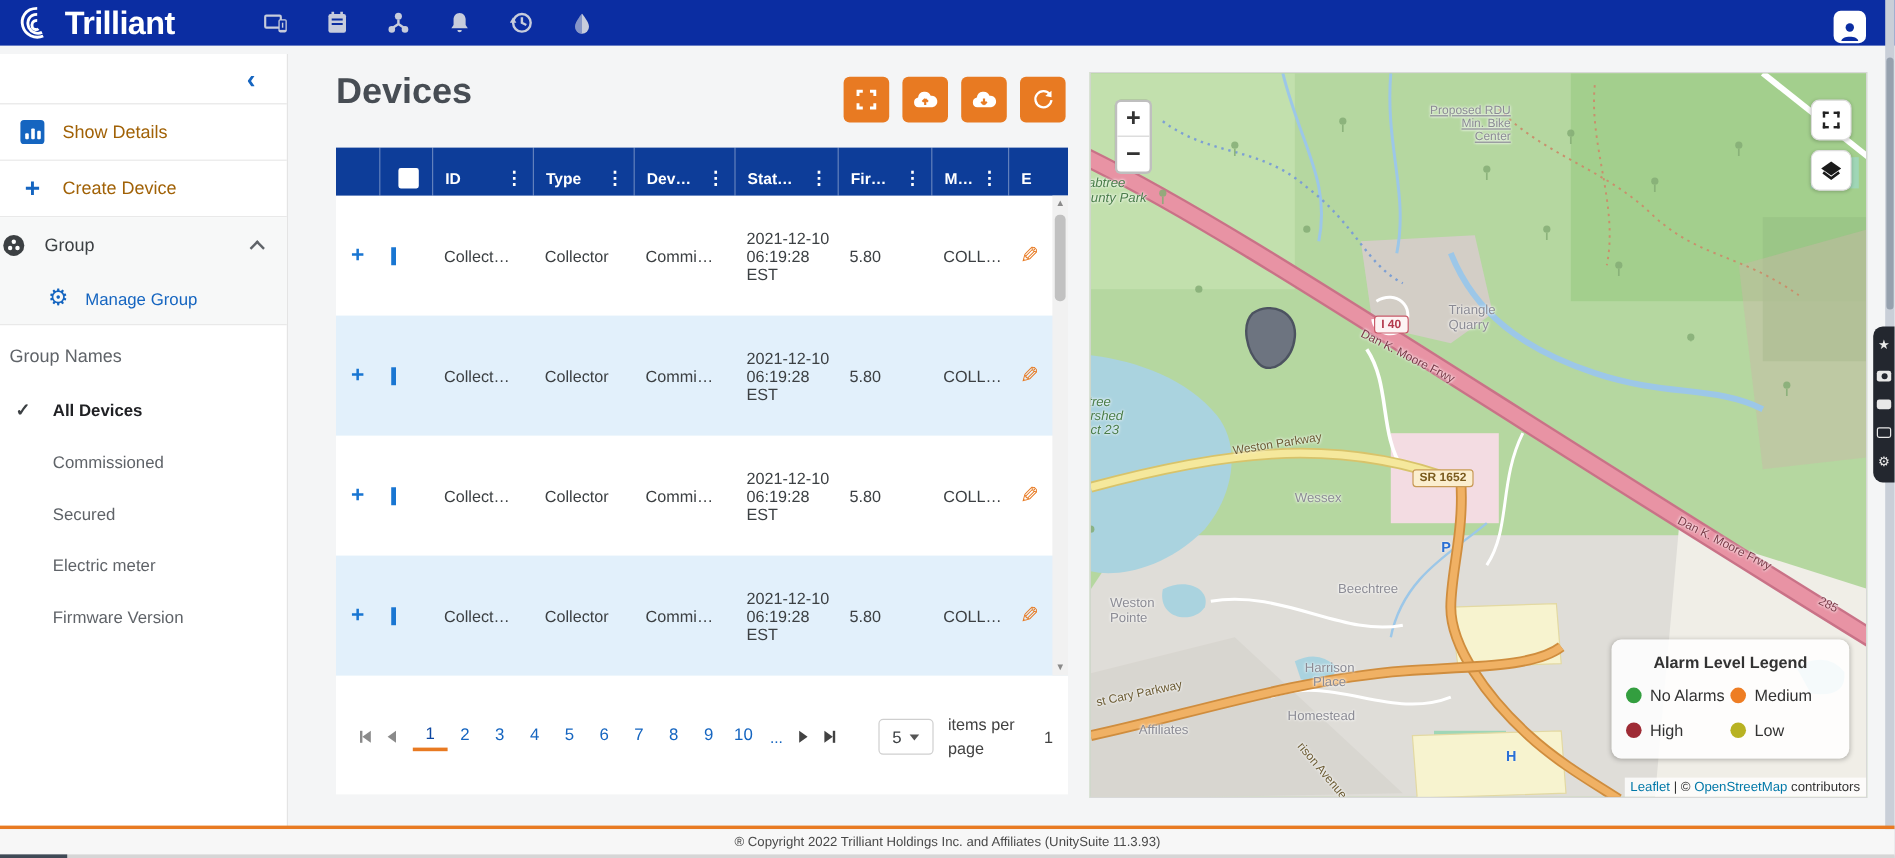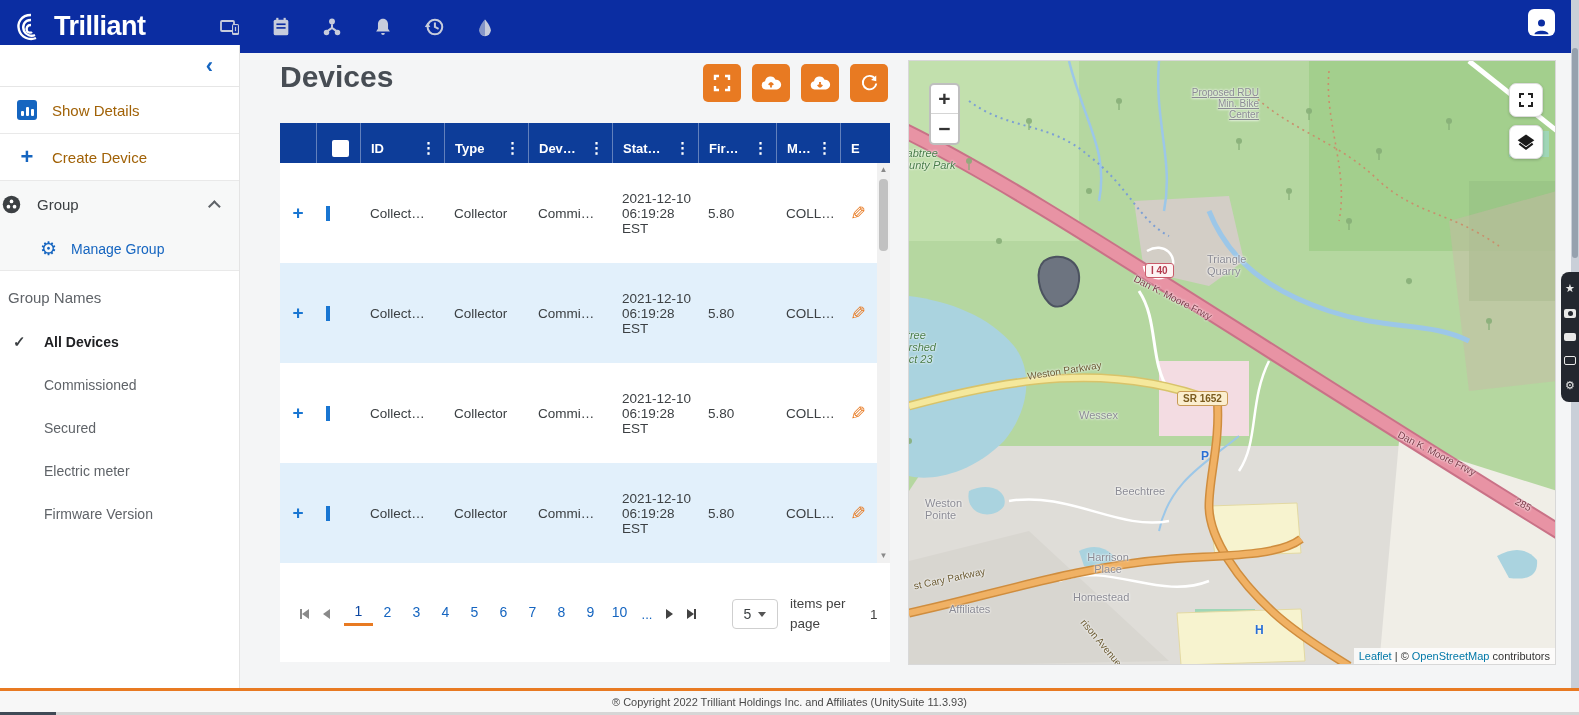--- a/index.html
+++ b/index.html
@@ -1,20 +1,20 @@
 <!DOCTYPE html>
 <html><head>
 <meta charset="utf-8">
 <style>
   * { margin:0; padding:0; box-sizing:border-box; }
   body { font-family:"Liberation Sans", sans-serif; background:#e8e9ec; }
   #page { position:relative; width:1579px; height:715px; overflow:hidden; background:#f4f5f6; }
 
   
-  .nav { position:absolute; left:0; top:0; width:1579px; height:53px; background:#0b2da2; display:flex; align-items:center; }
+  .nav { position:absolute; left:0; top:0; width:1579px; height:38px; background:#0b2da2; display:flex; align-items:center; }
   .brand { display:flex; align-items:center; gap:6px; padding-left:14px; width:200px; }
   .brand-mark { width:34px; height:34px; }
   .brand-name { color:#fff; font-size:27px; font-weight:bold; letter-spacing:-0.5px; }
   .nav-icons { display:flex; align-items:center; gap:27px; margin-left:18px; }
   .nav-ic { width:24px; height:24px; display:flex; align-items:center; justify-content:center; cursor:pointer; }
   .nav-ic svg { stroke:#c7ccdc; fill:none; stroke-width:1.8; }
   .nav-ic .fill { fill:#c7ccdc; stroke:none; }
   .account { position:absolute; right:24px; top:9px; width:27px; height:27px; background:#fff; border-radius:6px; display:flex; align-items:flex-end; justify-content:center; overflow:hidden; cursor:pointer; }
 
   
@@ -524,20 +524,41 @@
           <i></i>
         </span>
     </div>
     <div class="mapbtn mb-layers">
       <svg width="20" height="20" viewBox="0 0 24 24">
           <polygon points="12,3 22,10 12,17 2,10" fill="#1b1b1b"></polygon>
           <polyline points="4,14 12,20 20,14" fill="none" stroke="#1b1b1b" stroke-width="2.6"></polyline>
         </svg>
     </div>
 
+    <div class="legend">
+      <div class="legend-title">Alarm Level Legend</div>
+      <div class="legend-grid">
+        <div class="litem">
+          <span class="ldot" style="background: rgb(51, 158, 63);"></span>
+          <span>No Alarms</span>
+        </div>
+        <div class="litem">
+          <span class="ldot" style="background: rgb(238, 125, 35);"></span>
+          <span>Medium</span>
+        </div>
+        <div class="litem">
+          <span class="ldot" style="background: rgb(158, 43, 53);"></span>
+          <span>High</span>
+        </div>
+        <div class="litem">
+          <span class="ldot" style="background: rgb(184, 178, 34);"></span>
+          <span>Low</span>
+        </div>
+      </div>
+    </div>
 
     <div class="attrib"><a>Leaflet</a><span> | © </span><a>OpenStreetMap</a><span> contributors</span></div>
   </div>
 
   <div class="edge-scroll">
       <span class="thumb"></span>
     </div>
   <div class="ext">
     <span class="xi">★</span>
     <span class="xi-cam"></span>

